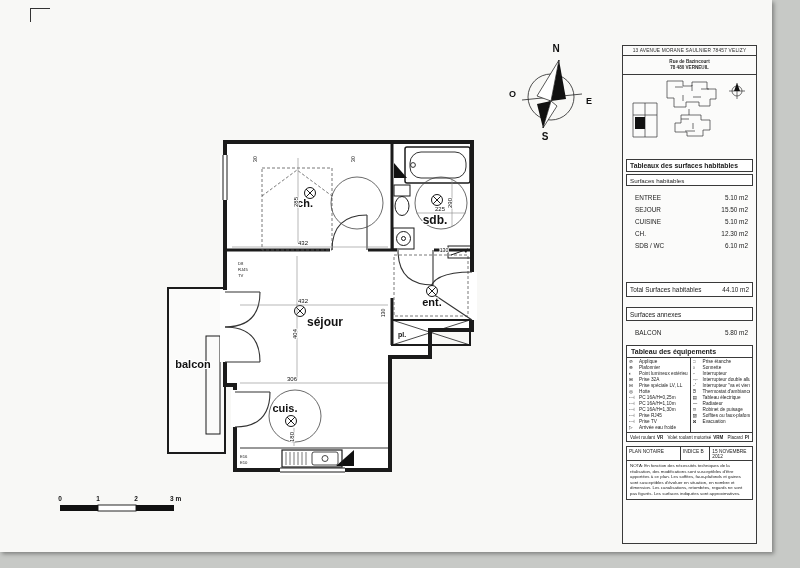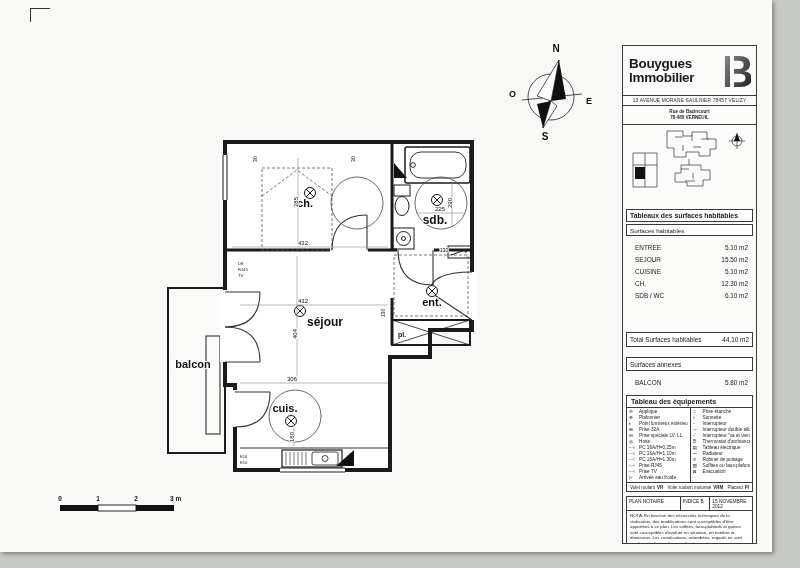--- a/index.html
+++ b/index.html
@@ -260,36 +260,20 @@
     <text x="136" y="501" font-size="6.5" font-weight="bold" fill="#111" text-anchor="middle">2</text>
     <text x="170" y="501" font-size="6.5" font-weight="bold" fill="#111" text-anchor="start">3 m</text>
     <rect x="60" y="505" width="38" height="6" fill="#111"></rect>
     <rect x="98" y="505" width="38" height="6" fill="#fff" stroke="#111" stroke-width="0.9"></rect>
     <rect x="136" y="505" width="38" height="6" fill="#111"></rect>
   </g>
 </svg>
 
 <div class="titleblock">
 
-  <div class="tb-logo">
-    <div class="tb-logo-name">
-      <div>Bouygues</div>
-      <div>Immobilier</div>
-    </div>
-    <svg width="30" height="42" viewBox="0 0 30 42">
-      <defs>
-        <linearGradient id="blg" x1="0" y1="0" x2="1" y2="1">
-          <stop offset="0" stop-color="#9a9a9a"></stop>
-            <stop offset="1" stop-color="#101010"></stop>
-        </linearGradient>
-      </defs>
-      <text x="1" y="37" font-size="44" font-weight="bold" fill="url(#blg)" font-family="DejaVu Sans, sans-serif">B</text>
-      <rect x="9" y="4" width="4" height="34" fill="#fbfbfa"></rect>
-    </svg>
-  </div>
 
   <div class="tb-brand-addr">13 AVENUE MORANE SAULNIER 78457 VELIZY</div>
 
   <div class="tb-project">
     <div class="tb-project-a">Rue de Bazincourt</div>
     <div class="tb-project-a">78 480 VERNEUIL</div>
   </div>
 
 
   <div class="tb-keyplan">

